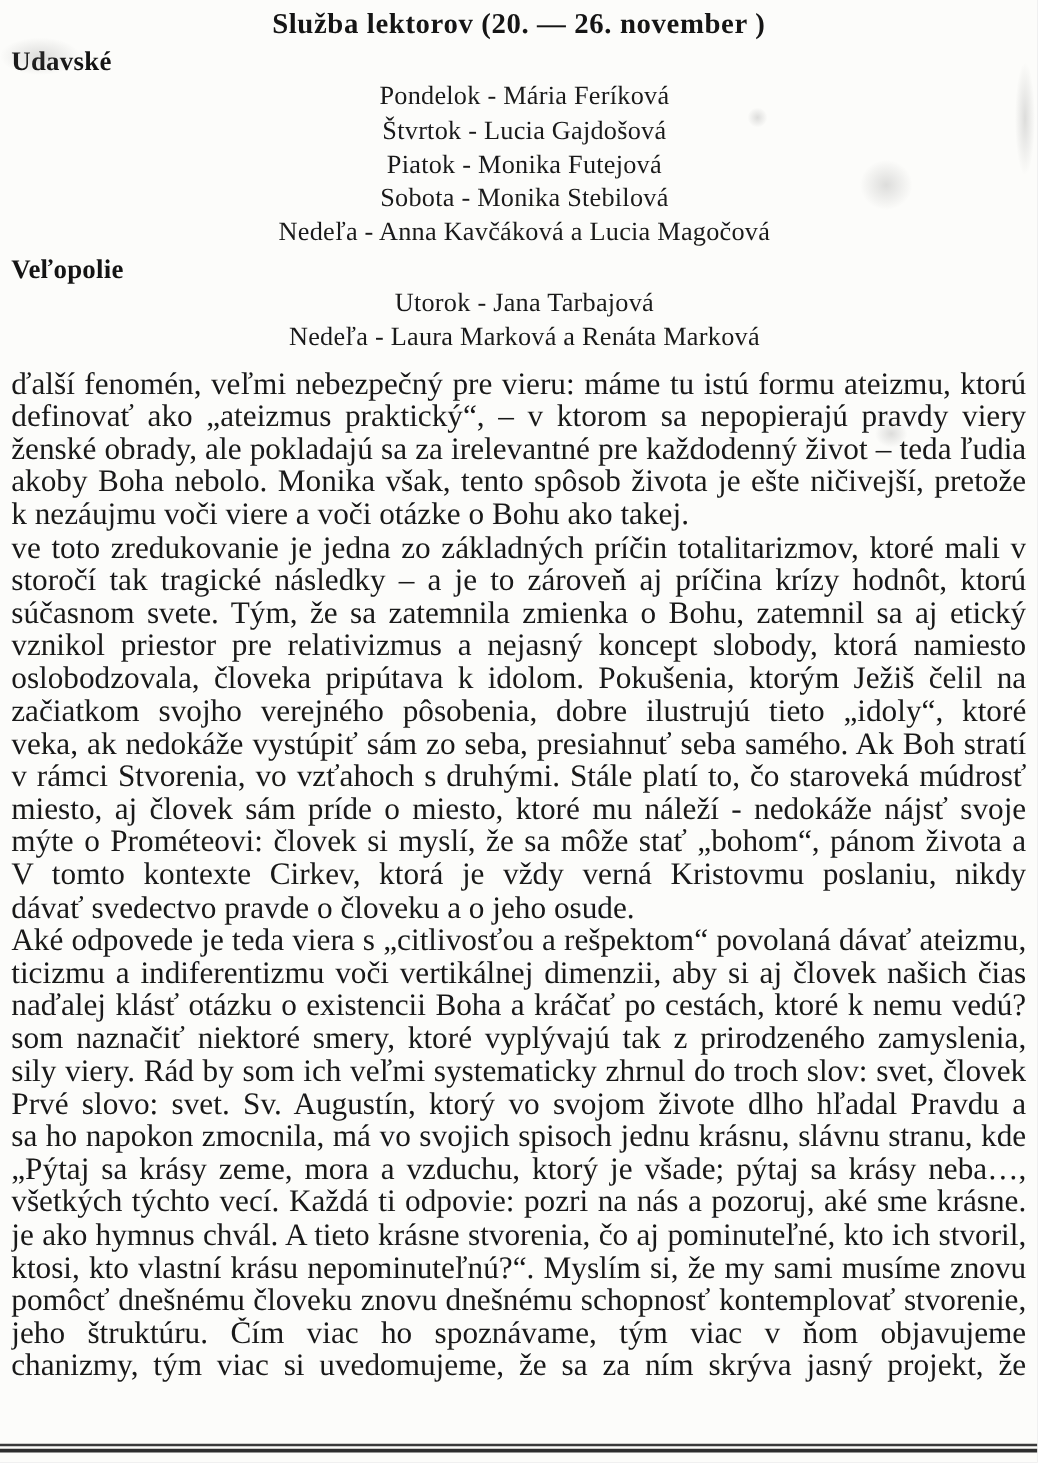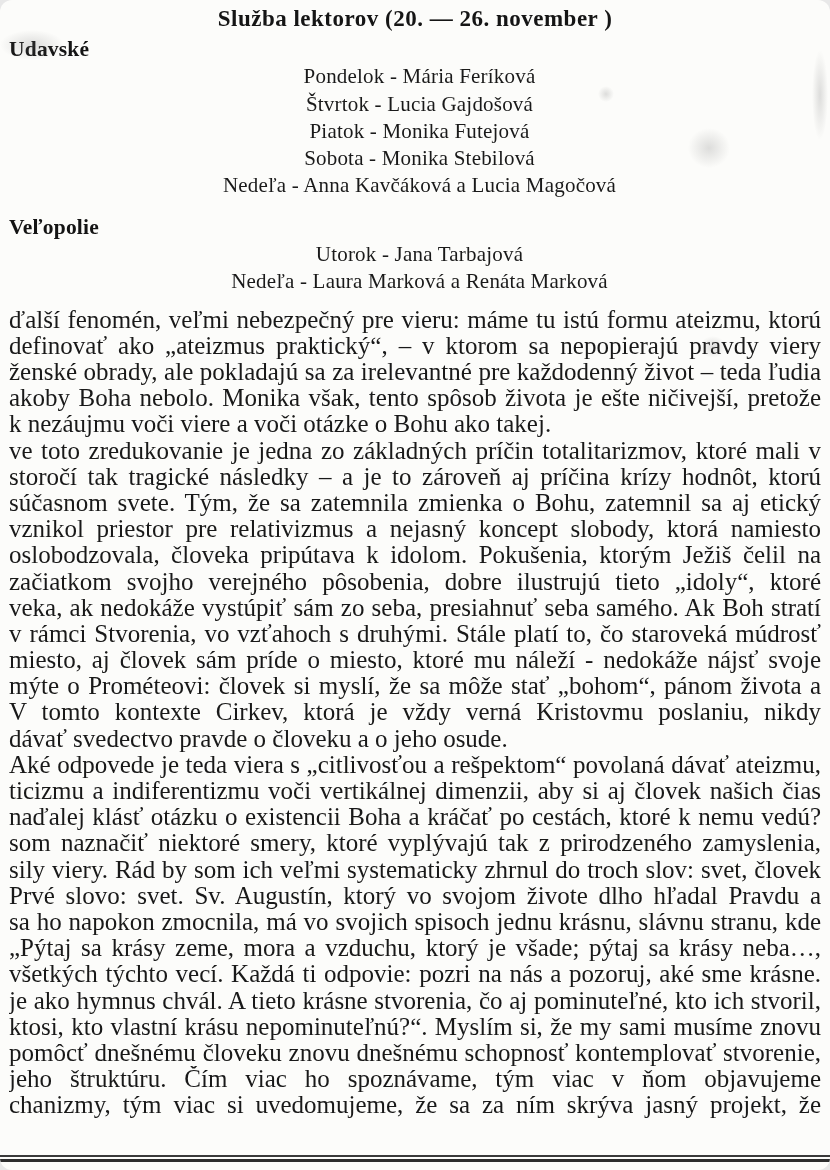--- a/index.html
+++ b/index.html
@@ -5,38 +5,37 @@
   html, body { margin: 0; padding: 0; background: #e8e8e8; }
   .page {
     position: relative;
     width: 830px;
     height: 1170px;
     margin: 0 auto;
     background: #fcfcfa;
     font-family: "Liberation Serif", "DejaVu Serif", serif;
     color: #1a1a1a;
     overflow: hidden;
-    border-radius: 12px;
   }
   .title {
     padding-top: 5px;
     text-align: center;
     font-weight: 700;
     font-size: 23px;
     line-height: 28px;
     letter-spacing: 0.5px;
     color: #151515;
   }
   .schedule {
     margin: 3px 0 0 9px;
     font-size: 21px;
     line-height: 27.3px;
     letter-spacing: 0.2px;
   }
-  .sec + .sec { margin-top: 14px; }
+  .sec + .sec { margin-top: 2px; }
   .sec-title {
     font-weight: 700;
     font-size: 21.5px;
     color: #141414;
   }
   .entry { white-space: nowrap; text-align: center; }
   .body-text {
     margin: 11px 9px 0 9px;
     font-size: 25px;
     line-height: 26.2px;

